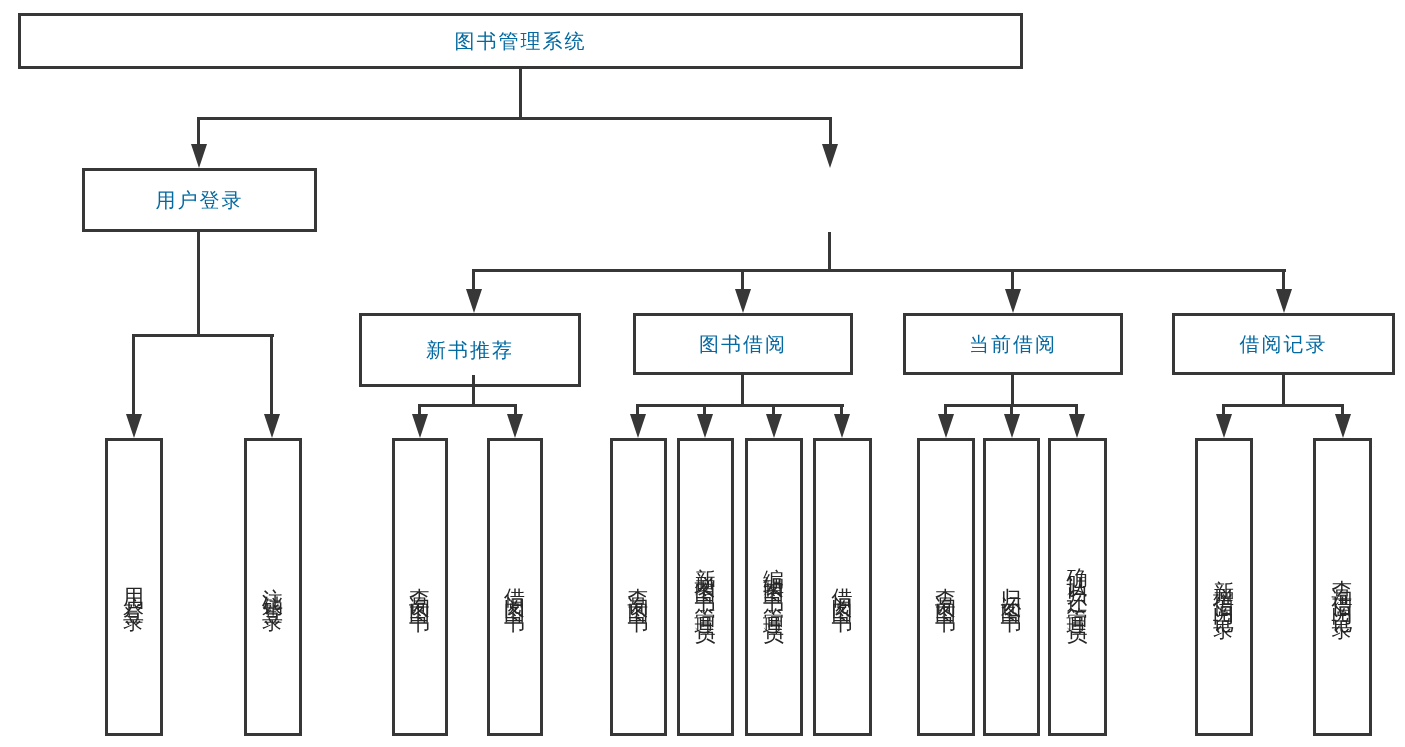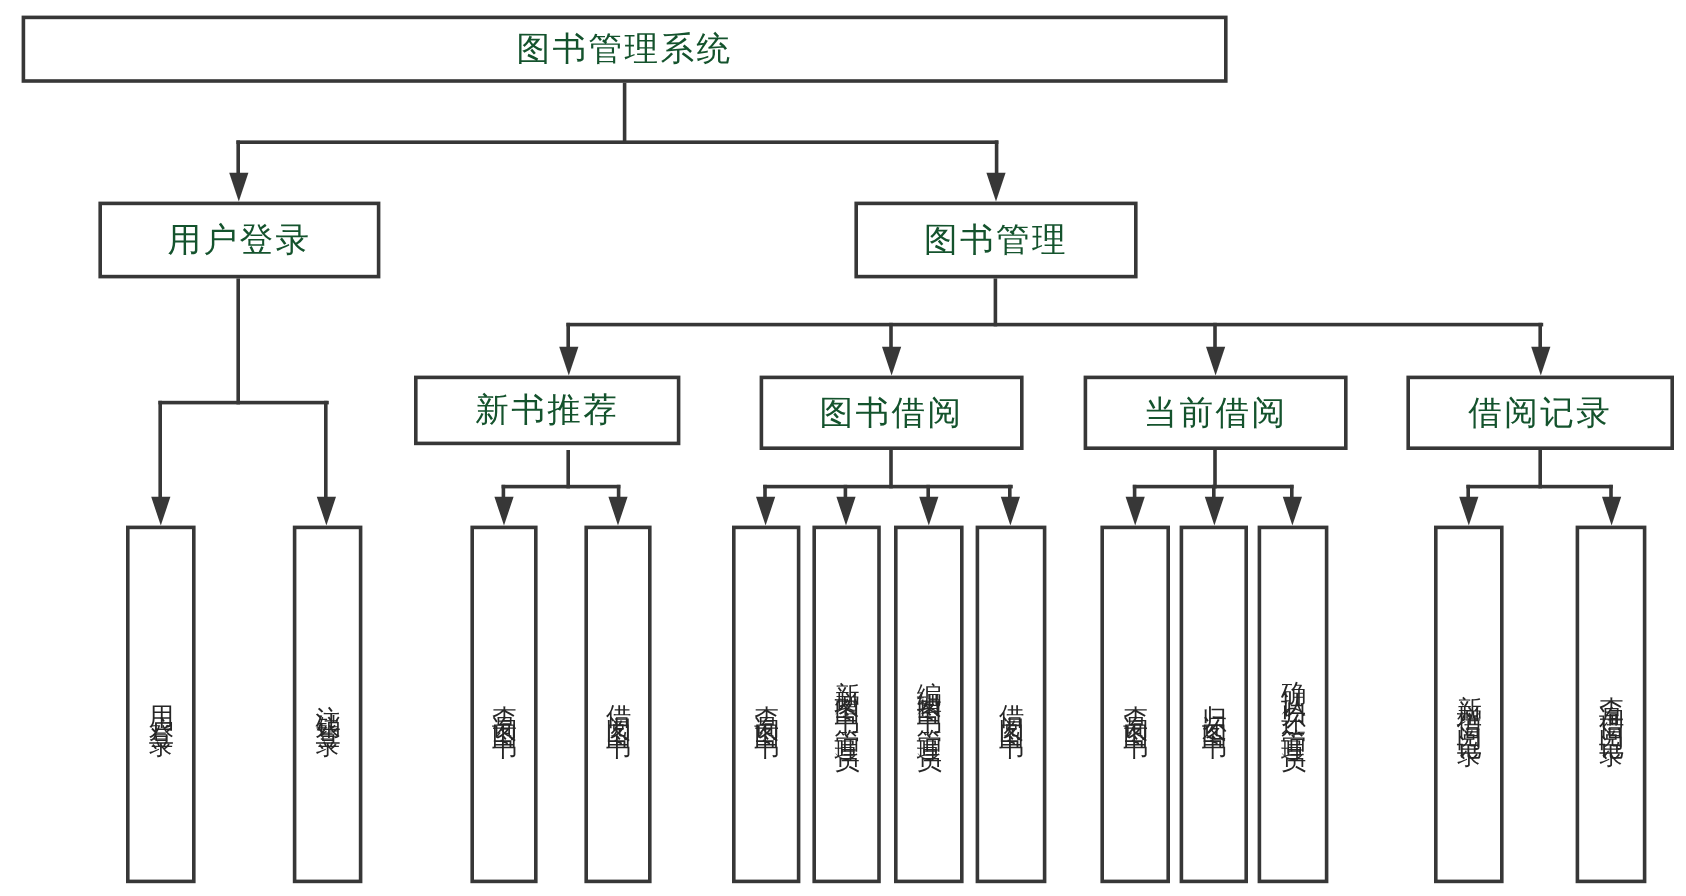--- a/index.html
+++ b/index.html
@@ -19,22 +19,22 @@
   .node {
     position: absolute;
     box-sizing: border-box;
     border: 3px solid #373737;
     background: #ffffff;
     display: flex;
     align-items: center;
     justify-content: center;
   }
   .node .lbl {
-    color: #14532d;
-    font-size: 28px;
+    color: #0369a1;
+    font-size: 20px;
     letter-spacing: 2px;
     white-space: nowrap;
   }
   .leaf {
     position: absolute;
     box-sizing: border-box;
     border: 3px solid #373737;
     background: #ffffff;
     top: 438px;
     height: 298px;
@@ -83,25 +83,22 @@
 
 <div class="canvas">
 
   <div class="node" style="left:18px; top:13px; width:1005px; height:56px;">
     <span class="lbl">图书管理系统</span>
   </div>
 
   <div class="node" style="left:82px; top:168px; width:235px; height:64px;">
     <span class="lbl">用户登录</span>
   </div>
-  <div class="node" style="left:712px; top:168px; width:236px; height:64px;">
-    <span class="lbl">图书管理</span>
-  </div>
-
-  <div class="node" style="left:345px; top:313px; width:222px; height:58px;">
+
+  <div class="node" style="left:359px; top:313px; width:222px; height:74px;">
     <span class="lbl">新书推荐</span>
   </div>
   <div class="node" style="left:633px; top:313px; width:220px; height:62px;">
     <span class="lbl">图书借阅</span>
   </div>
   <div class="node" style="left:903px; top:313px; width:220px; height:62px;">
     <span class="lbl">当前借阅</span>
   </div>
   <div class="node" style="left:1172px; top:313px; width:223px; height:62px;">
     <span class="lbl">借阅记录</span>

